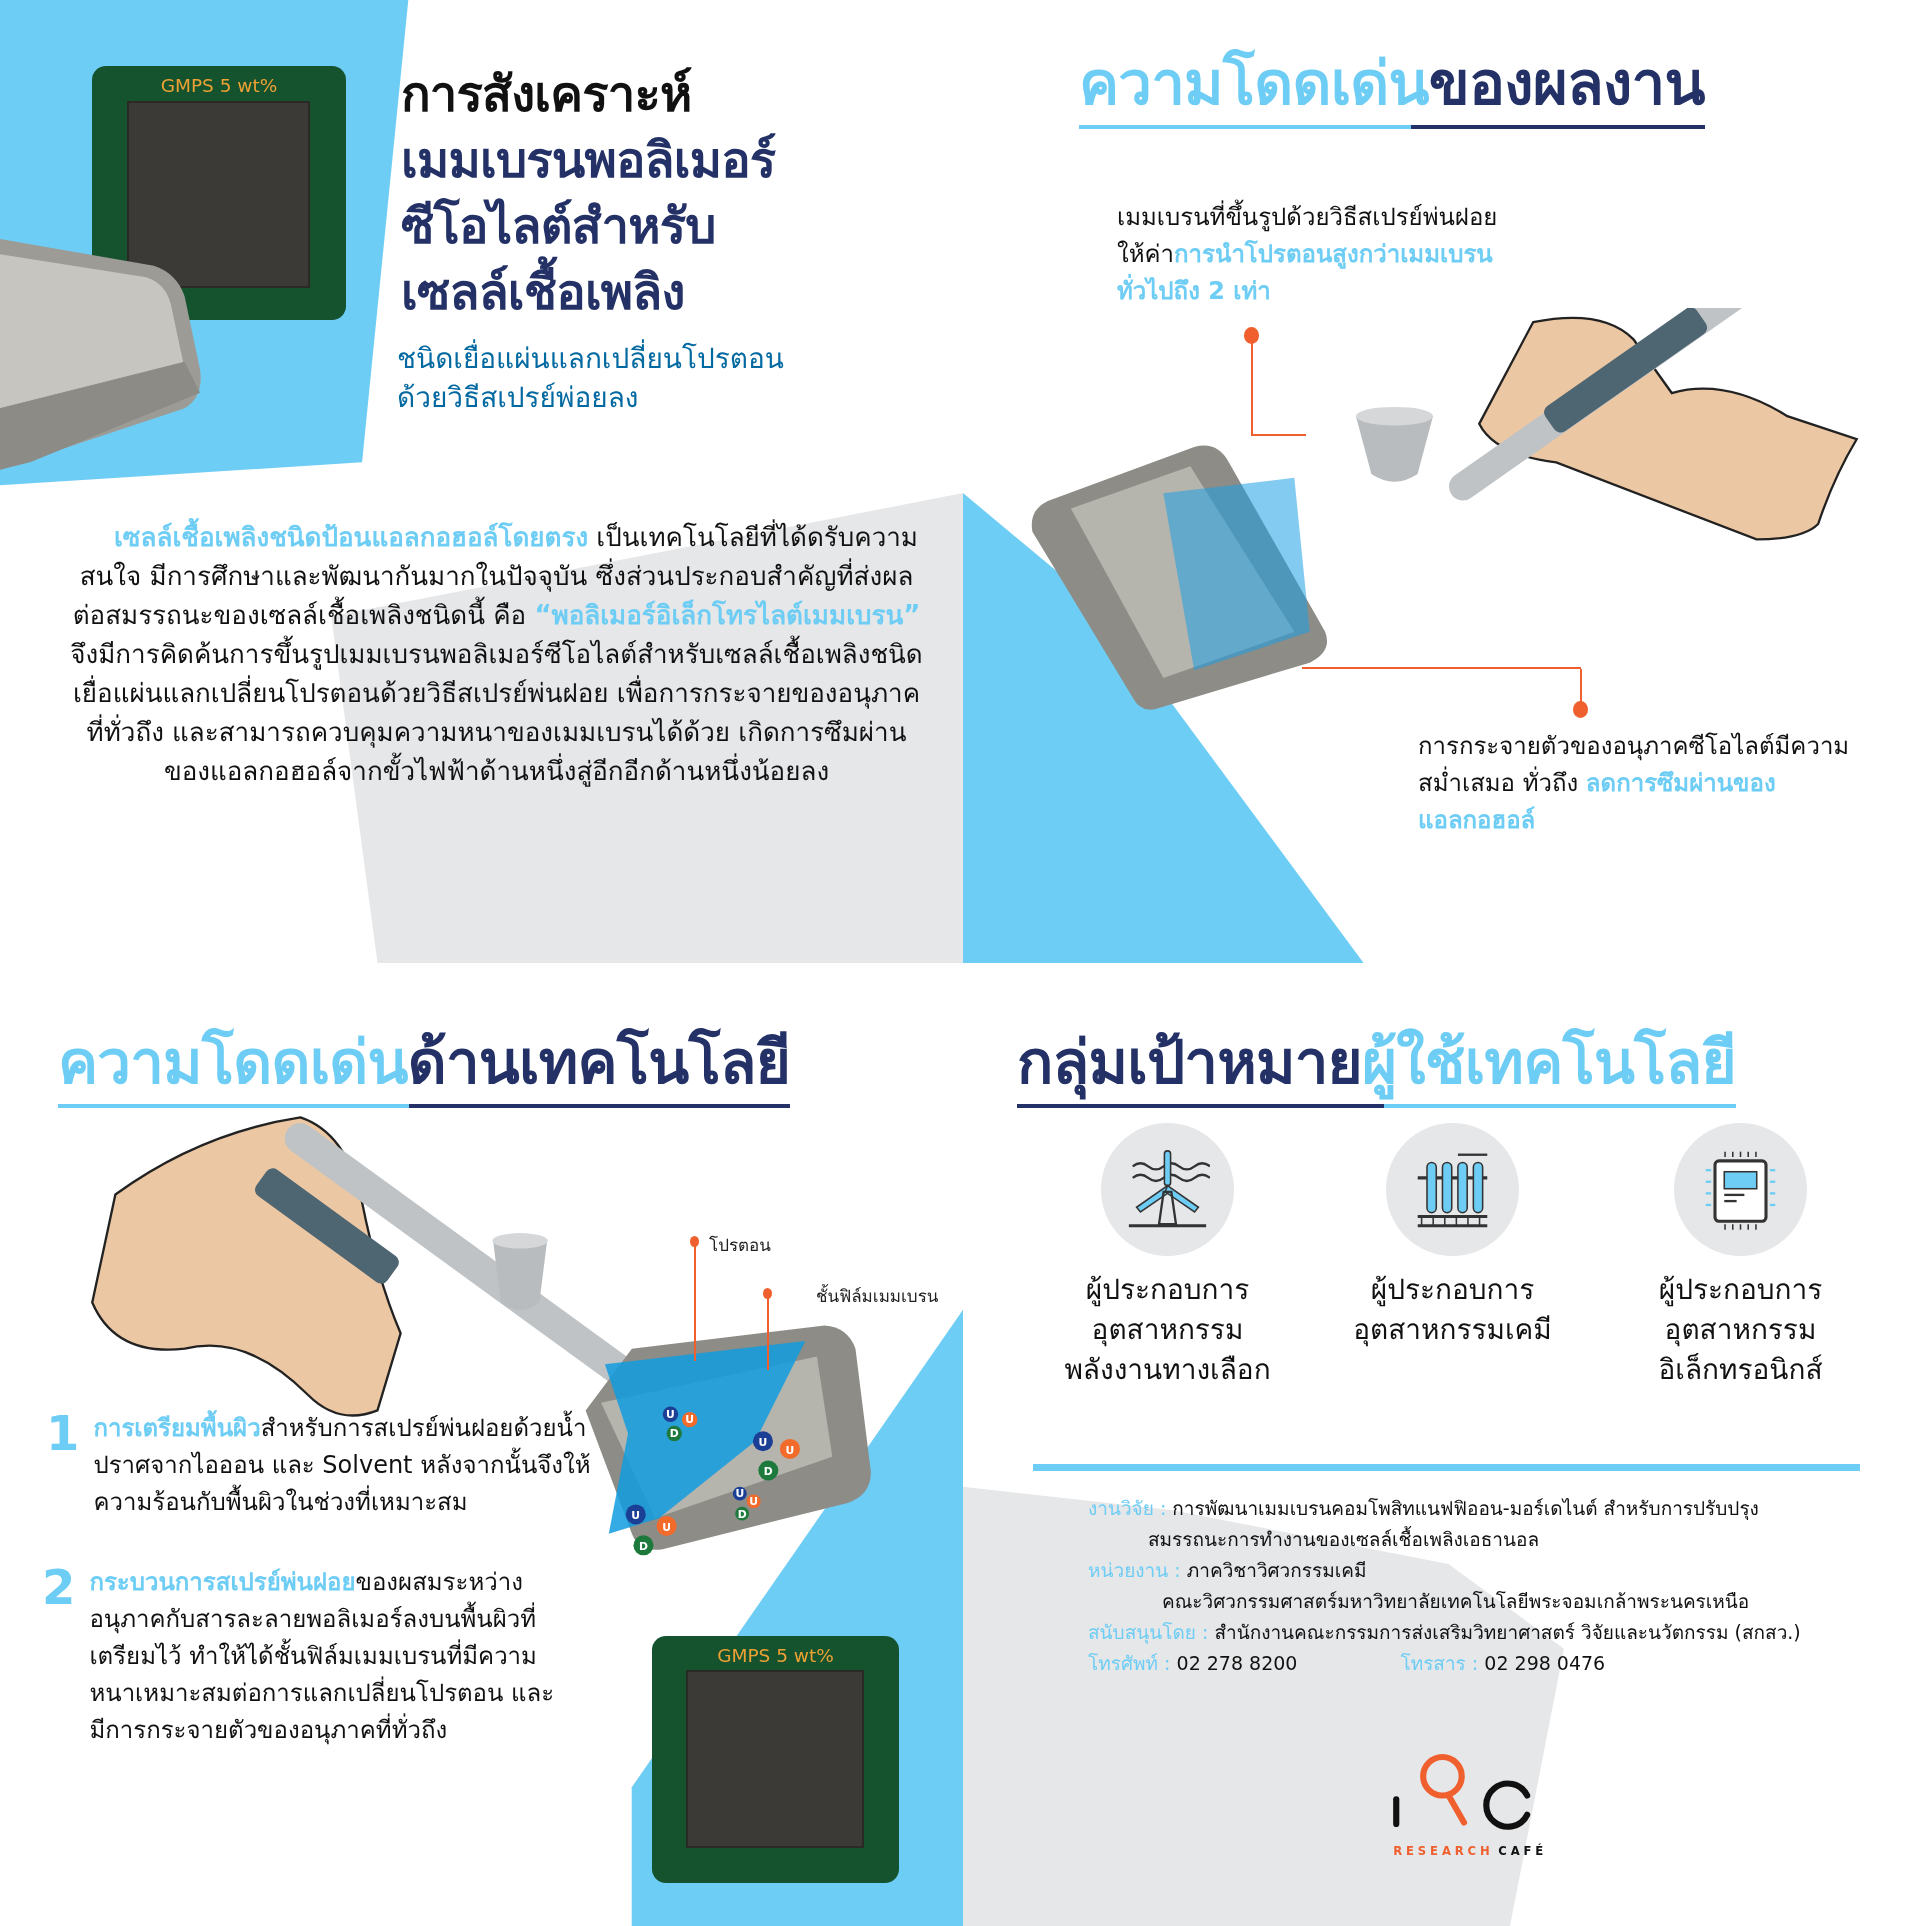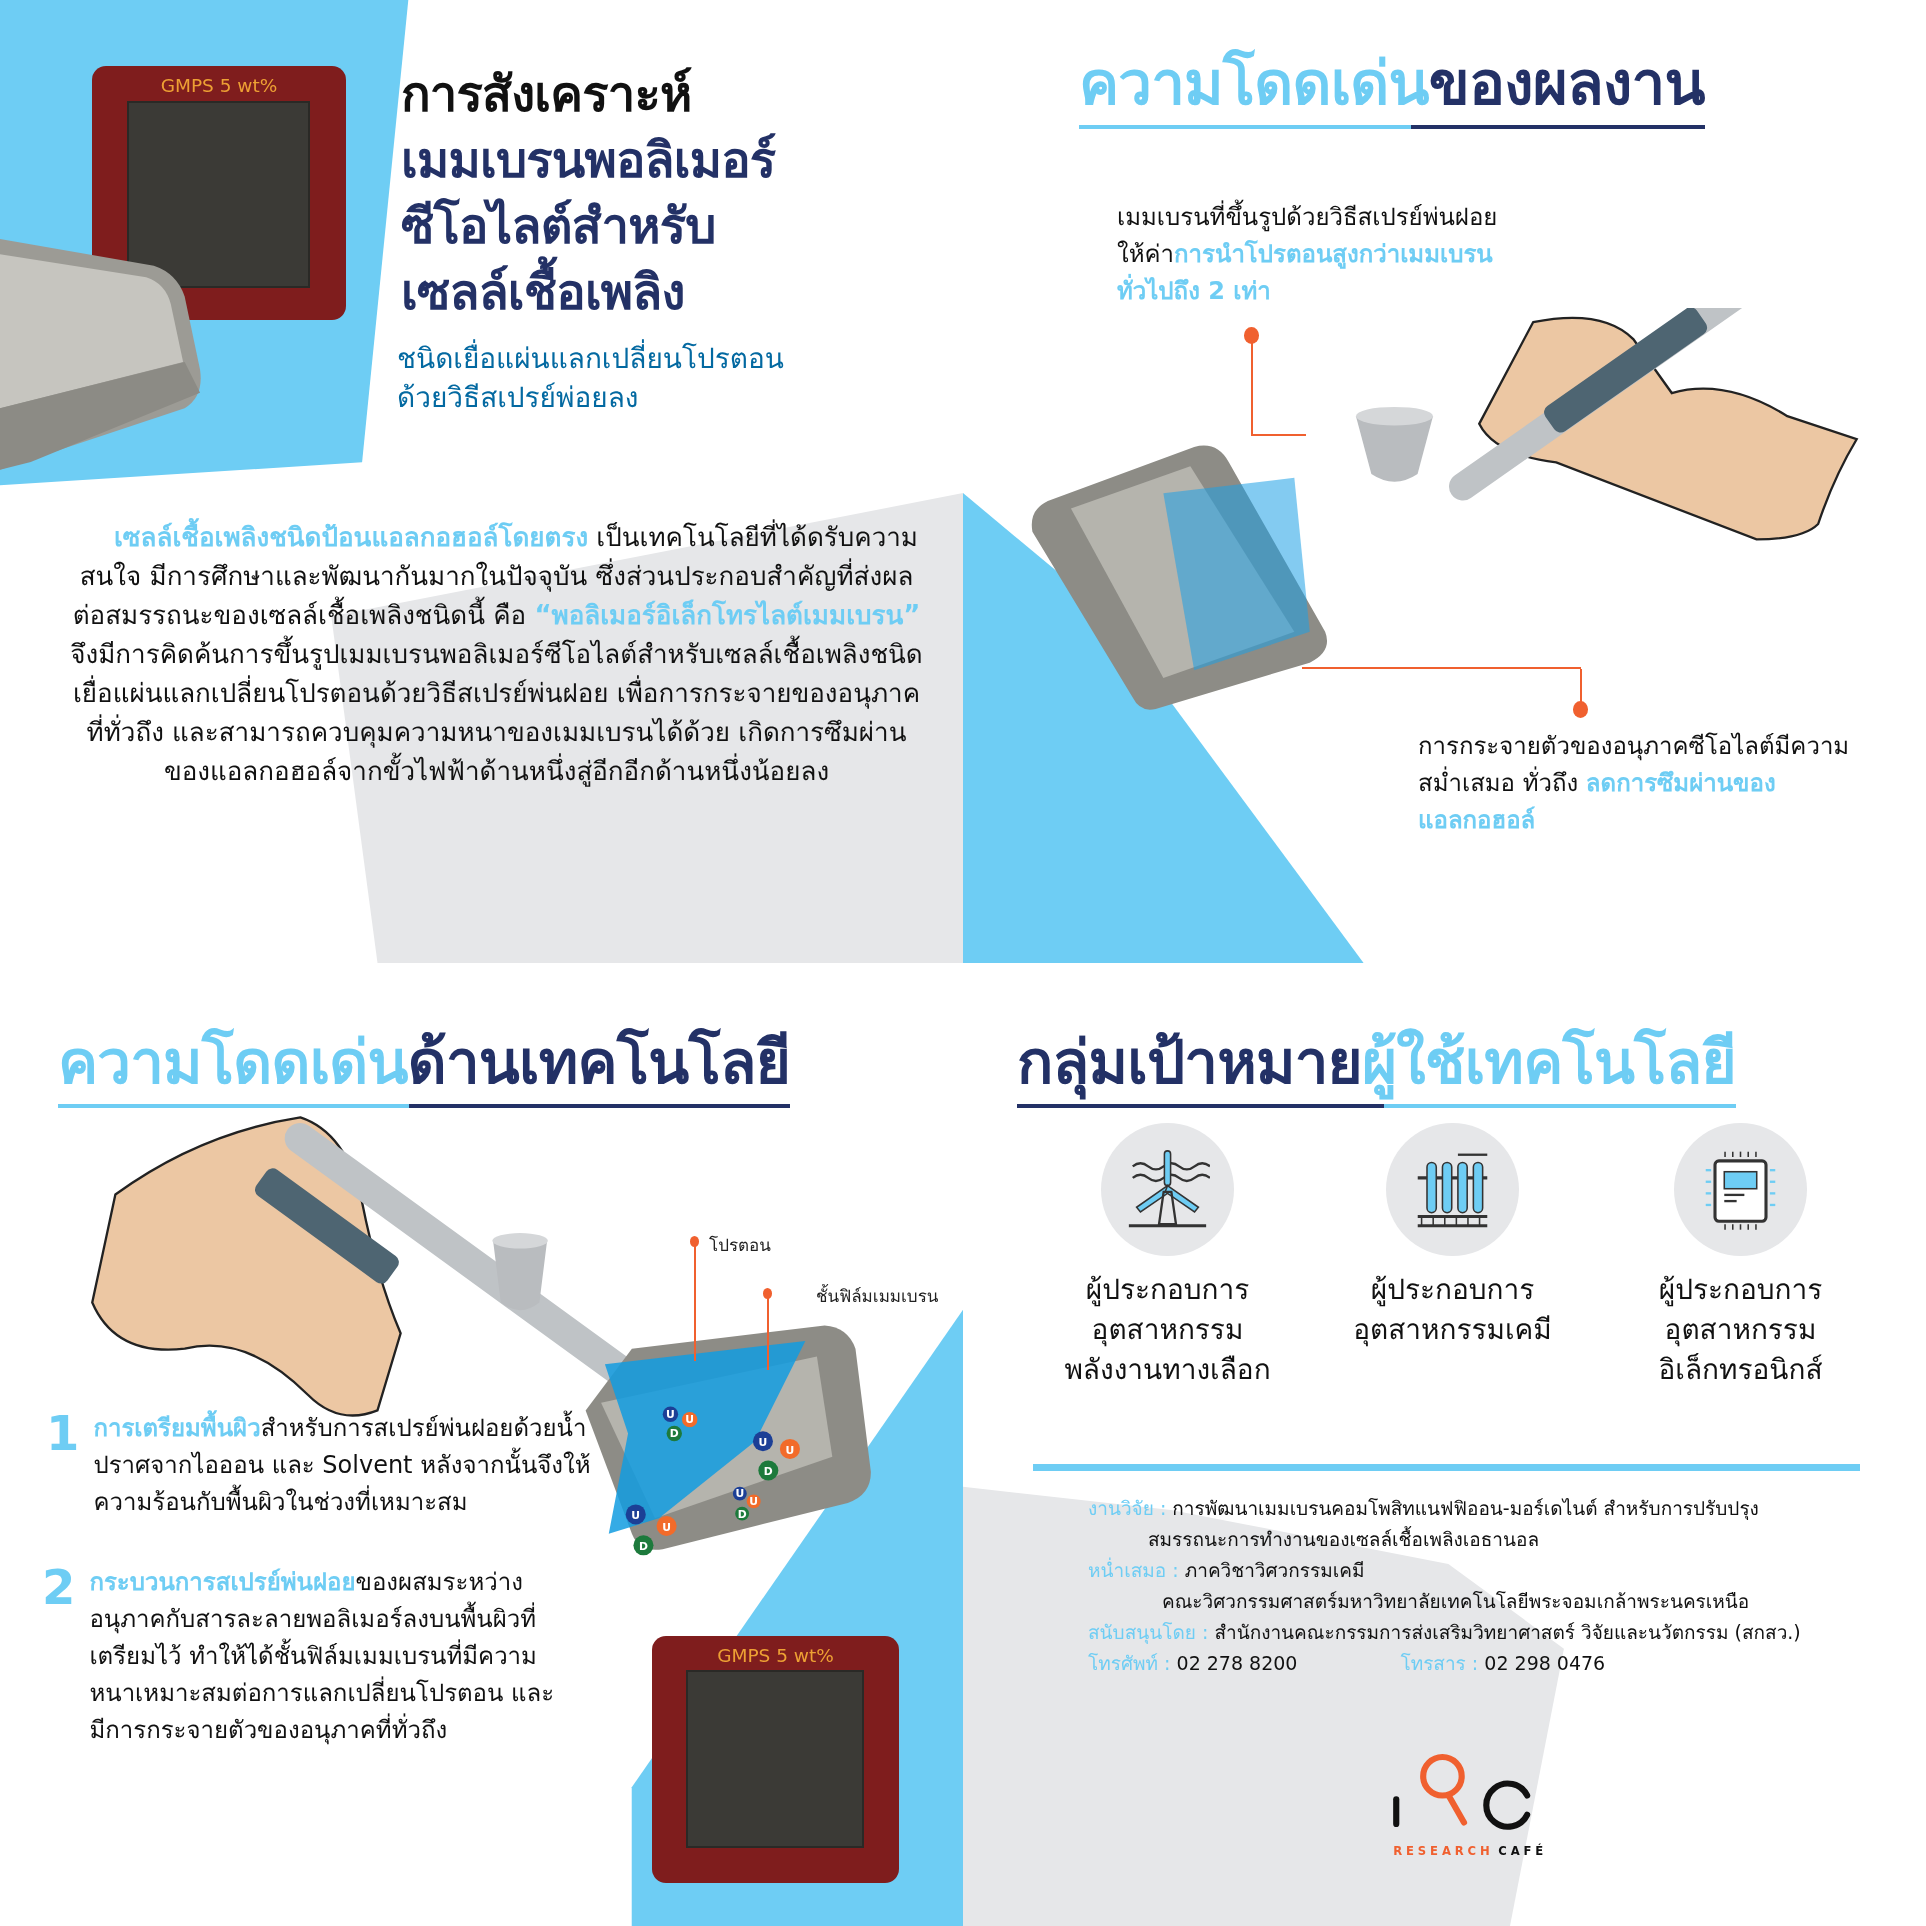--- a/index.html
+++ b/index.html
@@ -18,21 +18,21 @@
   .hl { color:#6ecdf4; font-weight:bold; }
   .call { font-size:24px; line-height:37px; color:#111; }
   .dot { width:15.4px; height:17px; border-radius:50%; background:#f0602f; position:absolute; }
   .line { position:absolute; background:#f0602f; }
   .step-num { font-size:48px; font-weight:bold; color:#6ecdf4; line-height:46px; }
   .step-text { font-size:24px; line-height:37px; color:#111; }
   .circle { width:133px; height:133px; border-radius:50%; background:#e6e7e9; display:flex; align-items:center; justify-content:center; }
   .tg-label { font-size:28px; line-height:40px; text-align:center; color:#111; width:247px; }
   .info { font-size:19px; line-height:31px; color:#111; white-space:nowrap; }
   .info .k { color:#6ecdf4;margin-left:34px; }
-  .gmps-card { background:#7f1d1d; border-radius:14px; }
+  .gmps-card { background:#14532d; border-radius:14px; }
   .gmps-label { color:#eda034; font-size:18.5px; text-align:center; font-family:"DejaVu Sans", sans-serif; }
   .gmps-img { background:#3b3a36; border:2.3px solid #2a2926; position:absolute; }
   .logo-text { font-size:11.6px; letter-spacing:3.9px; font-weight:bold; }
 </style>
 </head>
 <body>
 
 <svg class="bg-svg" viewBox="0 0 2500 2500">
 
   <polygon points="0,0 530,0 470,600 0,630" fill="#6ecdf4"></polygon>
@@ -279,21 +279,21 @@
     <div>อุตสาหกรรม</div>
     <div>อิเล็กทรอนิกส์</div>
   </div>
 </div>
 
 <div class="abs" style="left:1033px;top:1464px;width:827px;height:7px;background:#6ecdf4;"></div>
 
 <div class="abs info" style="left:1054px;top:1493px;">
   <div><span class="k">งานวิจัย :</span> <span>การพัฒนาเมมเบรนคอมโพสิทแนฟฟิออน-มอร์เดไนต์ สำหรับการปรับปรุง</span></div>
   <div style="padding-left:94px;">สมรรถนะการทำงานของเซลล์เชื้อเพลิงเอธานอล</div>
-  <div><span class="k">หน่ำเสมอ :</span> <span>ภาควิชาวิศวกรรมเคมี</span></div>
+  <div><span class="k">หน่วยงาน :</span> <span>ภาควิชาวิศวกรรมเคมี</span></div>
   <div style="padding-left:108px;">คณะวิศวกรรมศาสตร์มหาวิทยาลัยเทคโนโลยีพระจอมเกล้าพระนครเหนือ</div>
   <div><span class="k">สนับสนุนโดย :</span> <span>สำนักงานคณะกรรมการส่งเสริมวิทยาศาสตร์ วิจัยและนวัตกรรม (สกสว.)</span></div>
   <div><span class="k">โทรศัพท์ :</span> <span>02 278 8200</span><span style="display:inline-block;width:69px;"></span><span class="k">โทรสาร :</span> <span>02 298 0476</span></div>
 </div>
 
 <div class="abs" style="left:1387px;top:1753px;width:154px;">
   <svg width="154" height="85" viewBox="0 0 200 110">
     <circle cx="72" cy="30" r="25" fill="none" stroke="#f0602f" stroke-width="8"></circle>
     <line x1="80" y1="55" x2="100" y2="90" stroke="#f0602f" stroke-width="8" stroke-linecap="round"></line>
     <line x1="12" y1="60" x2="12" y2="92" stroke="#111" stroke-width="8" stroke-linecap="round"></line>

